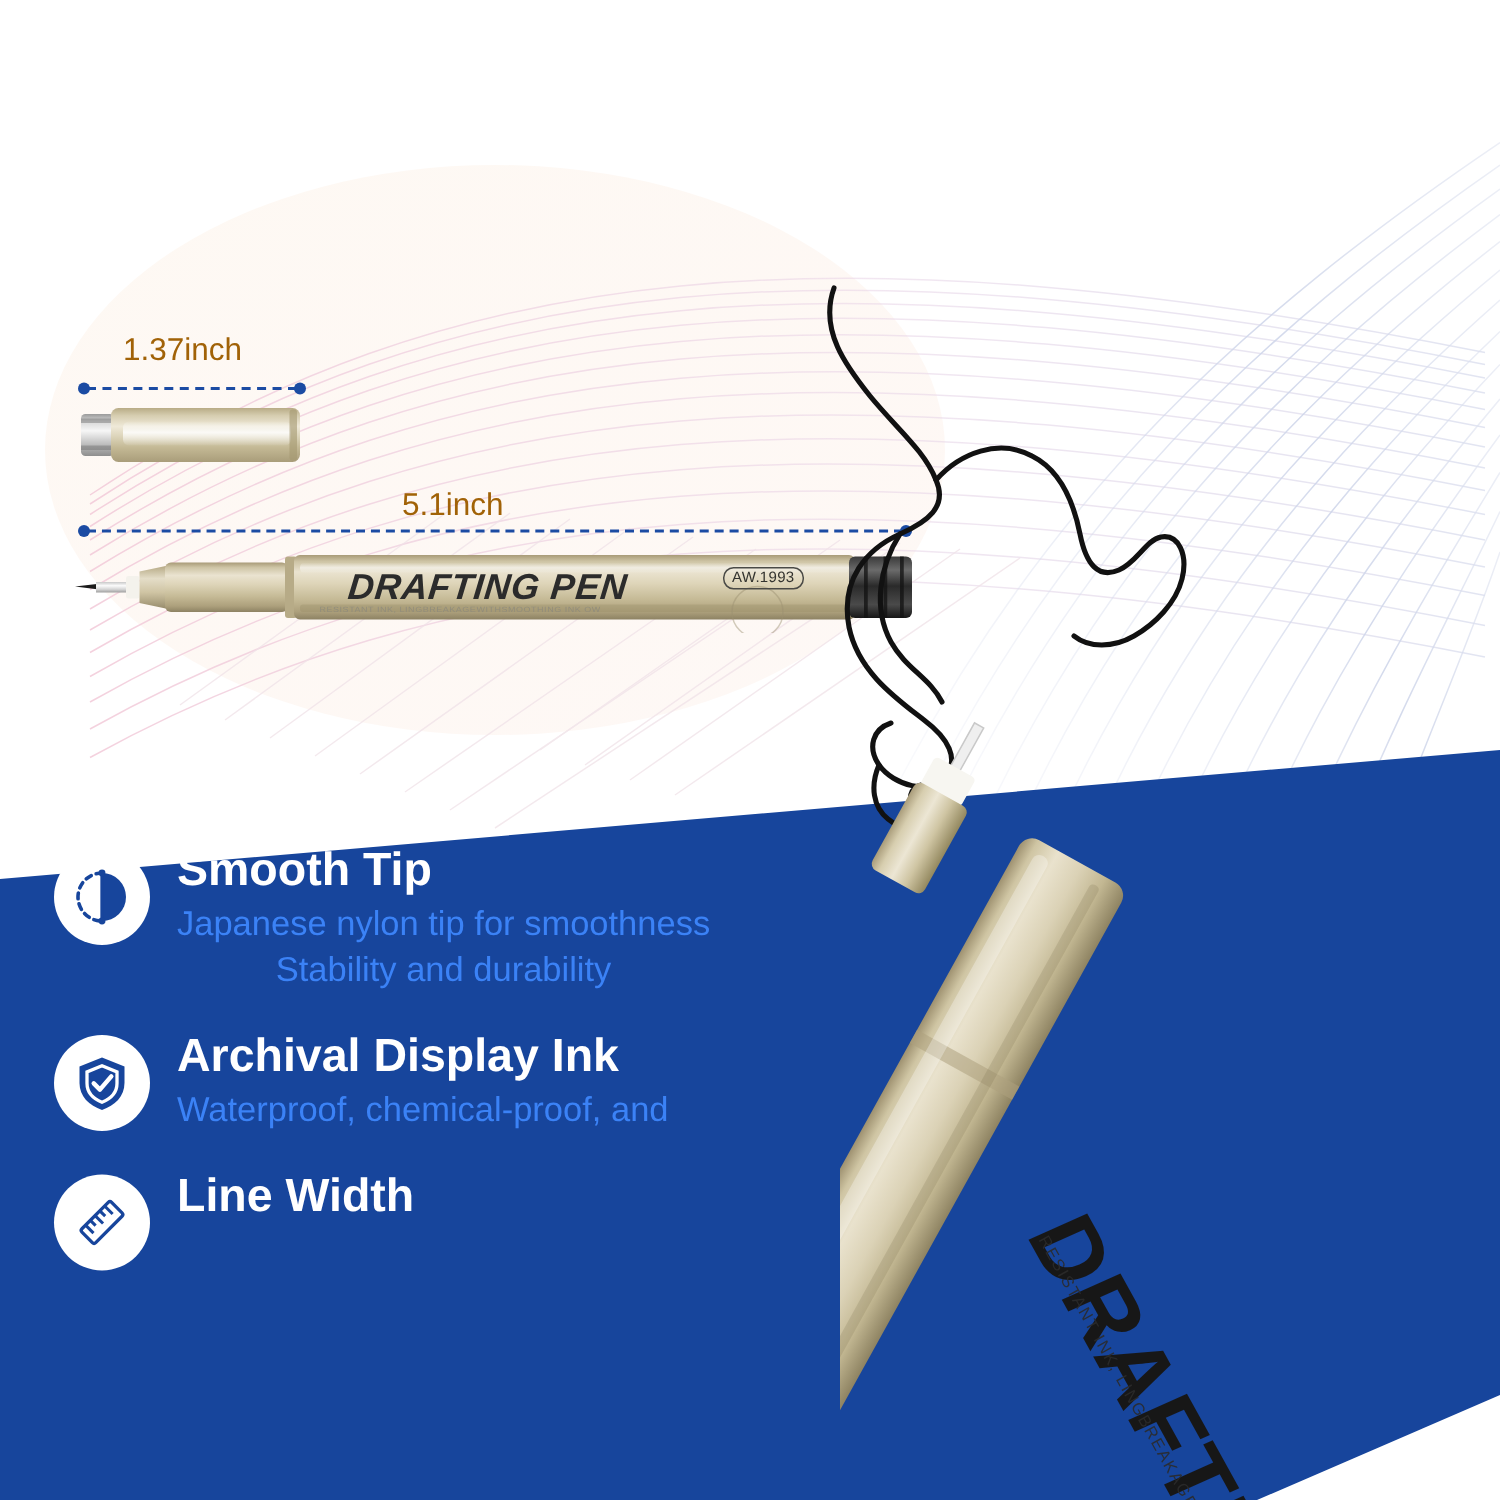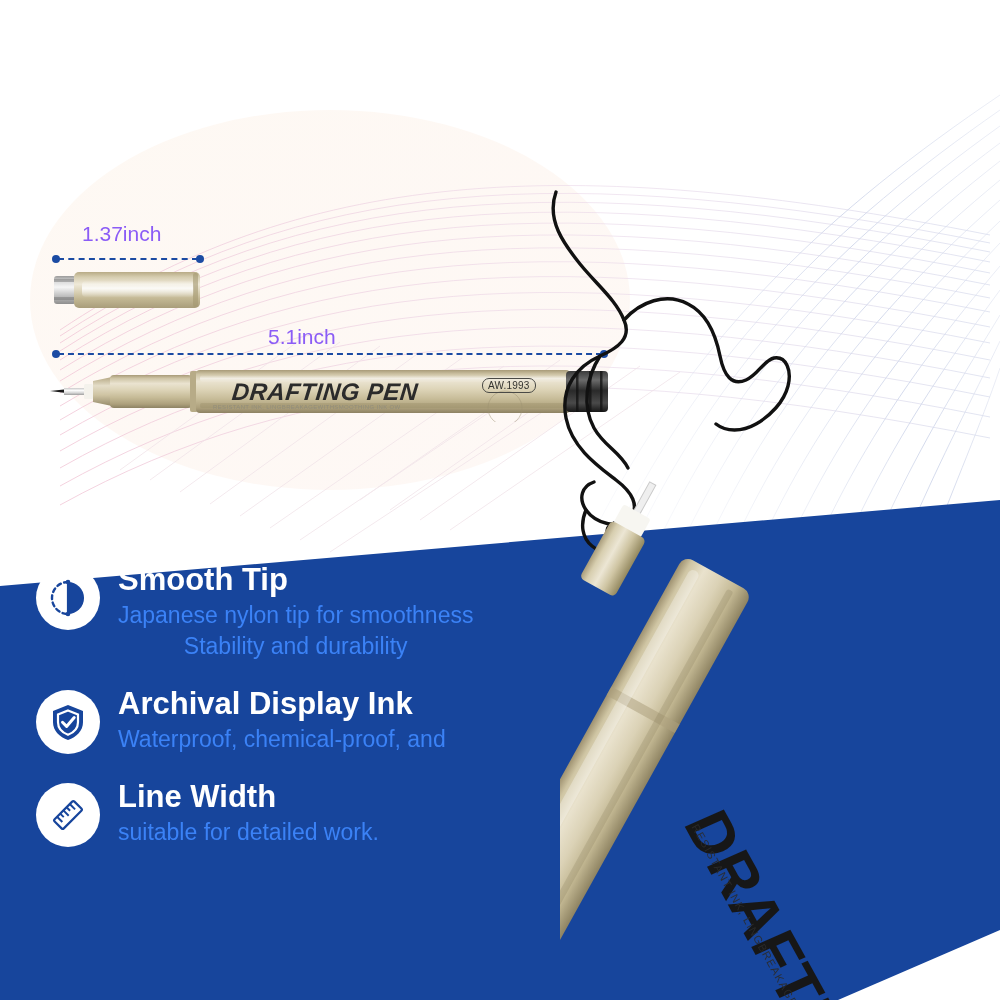--- a/index.html
+++ b/index.html
@@ -26,21 +26,21 @@
     font-size:58px;line-height:62px;
     font-weight:bold;
     color:#1b4ba3;
     letter-spacing:-0.5px;
     white-space:nowrap;
   }
 
   
   .meas-label{
     position:absolute;
-    color:#8b5cf6;
+    color:#a16207;
     font-size:21px;
     white-space:nowrap;
   }
   .meas-cap{left:82px;top:222px;}
   .meas-body{left:268px;top:325px;}
 
   .dimline{position:absolute;height:12px;}
   .dimline .bar{
     position:absolute;left:6px;right:6px;top:5px;height:0;
     border-top:2px dashed #1b4ba3;
@@ -468,20 +468,19 @@
             <line x1="15.5" y1="13.5" x2="15.5" y2="18.5" stroke="#17459c" stroke-width="2"></line>
             <line x1="20" y1="13.5" x2="20" y2="21" stroke="#17459c" stroke-width="2"></line>
             <line x1="24.5" y1="13.5" x2="24.5" y2="18.5" stroke="#17459c" stroke-width="2"></line>
             <line x1="29" y1="13.5" x2="29" y2="21" stroke="#17459c" stroke-width="2"></line>
           </g>
         </svg>
       </div>
       <div class="feat-body">
         <div class="feat-title">Line Width</div>
         <div class="feat-desc">
-          <div>suitable for detailed work.</div>
         </div>
       </div>
     </div>
 
   </div>
 
 </div>
 
 </body></html>

